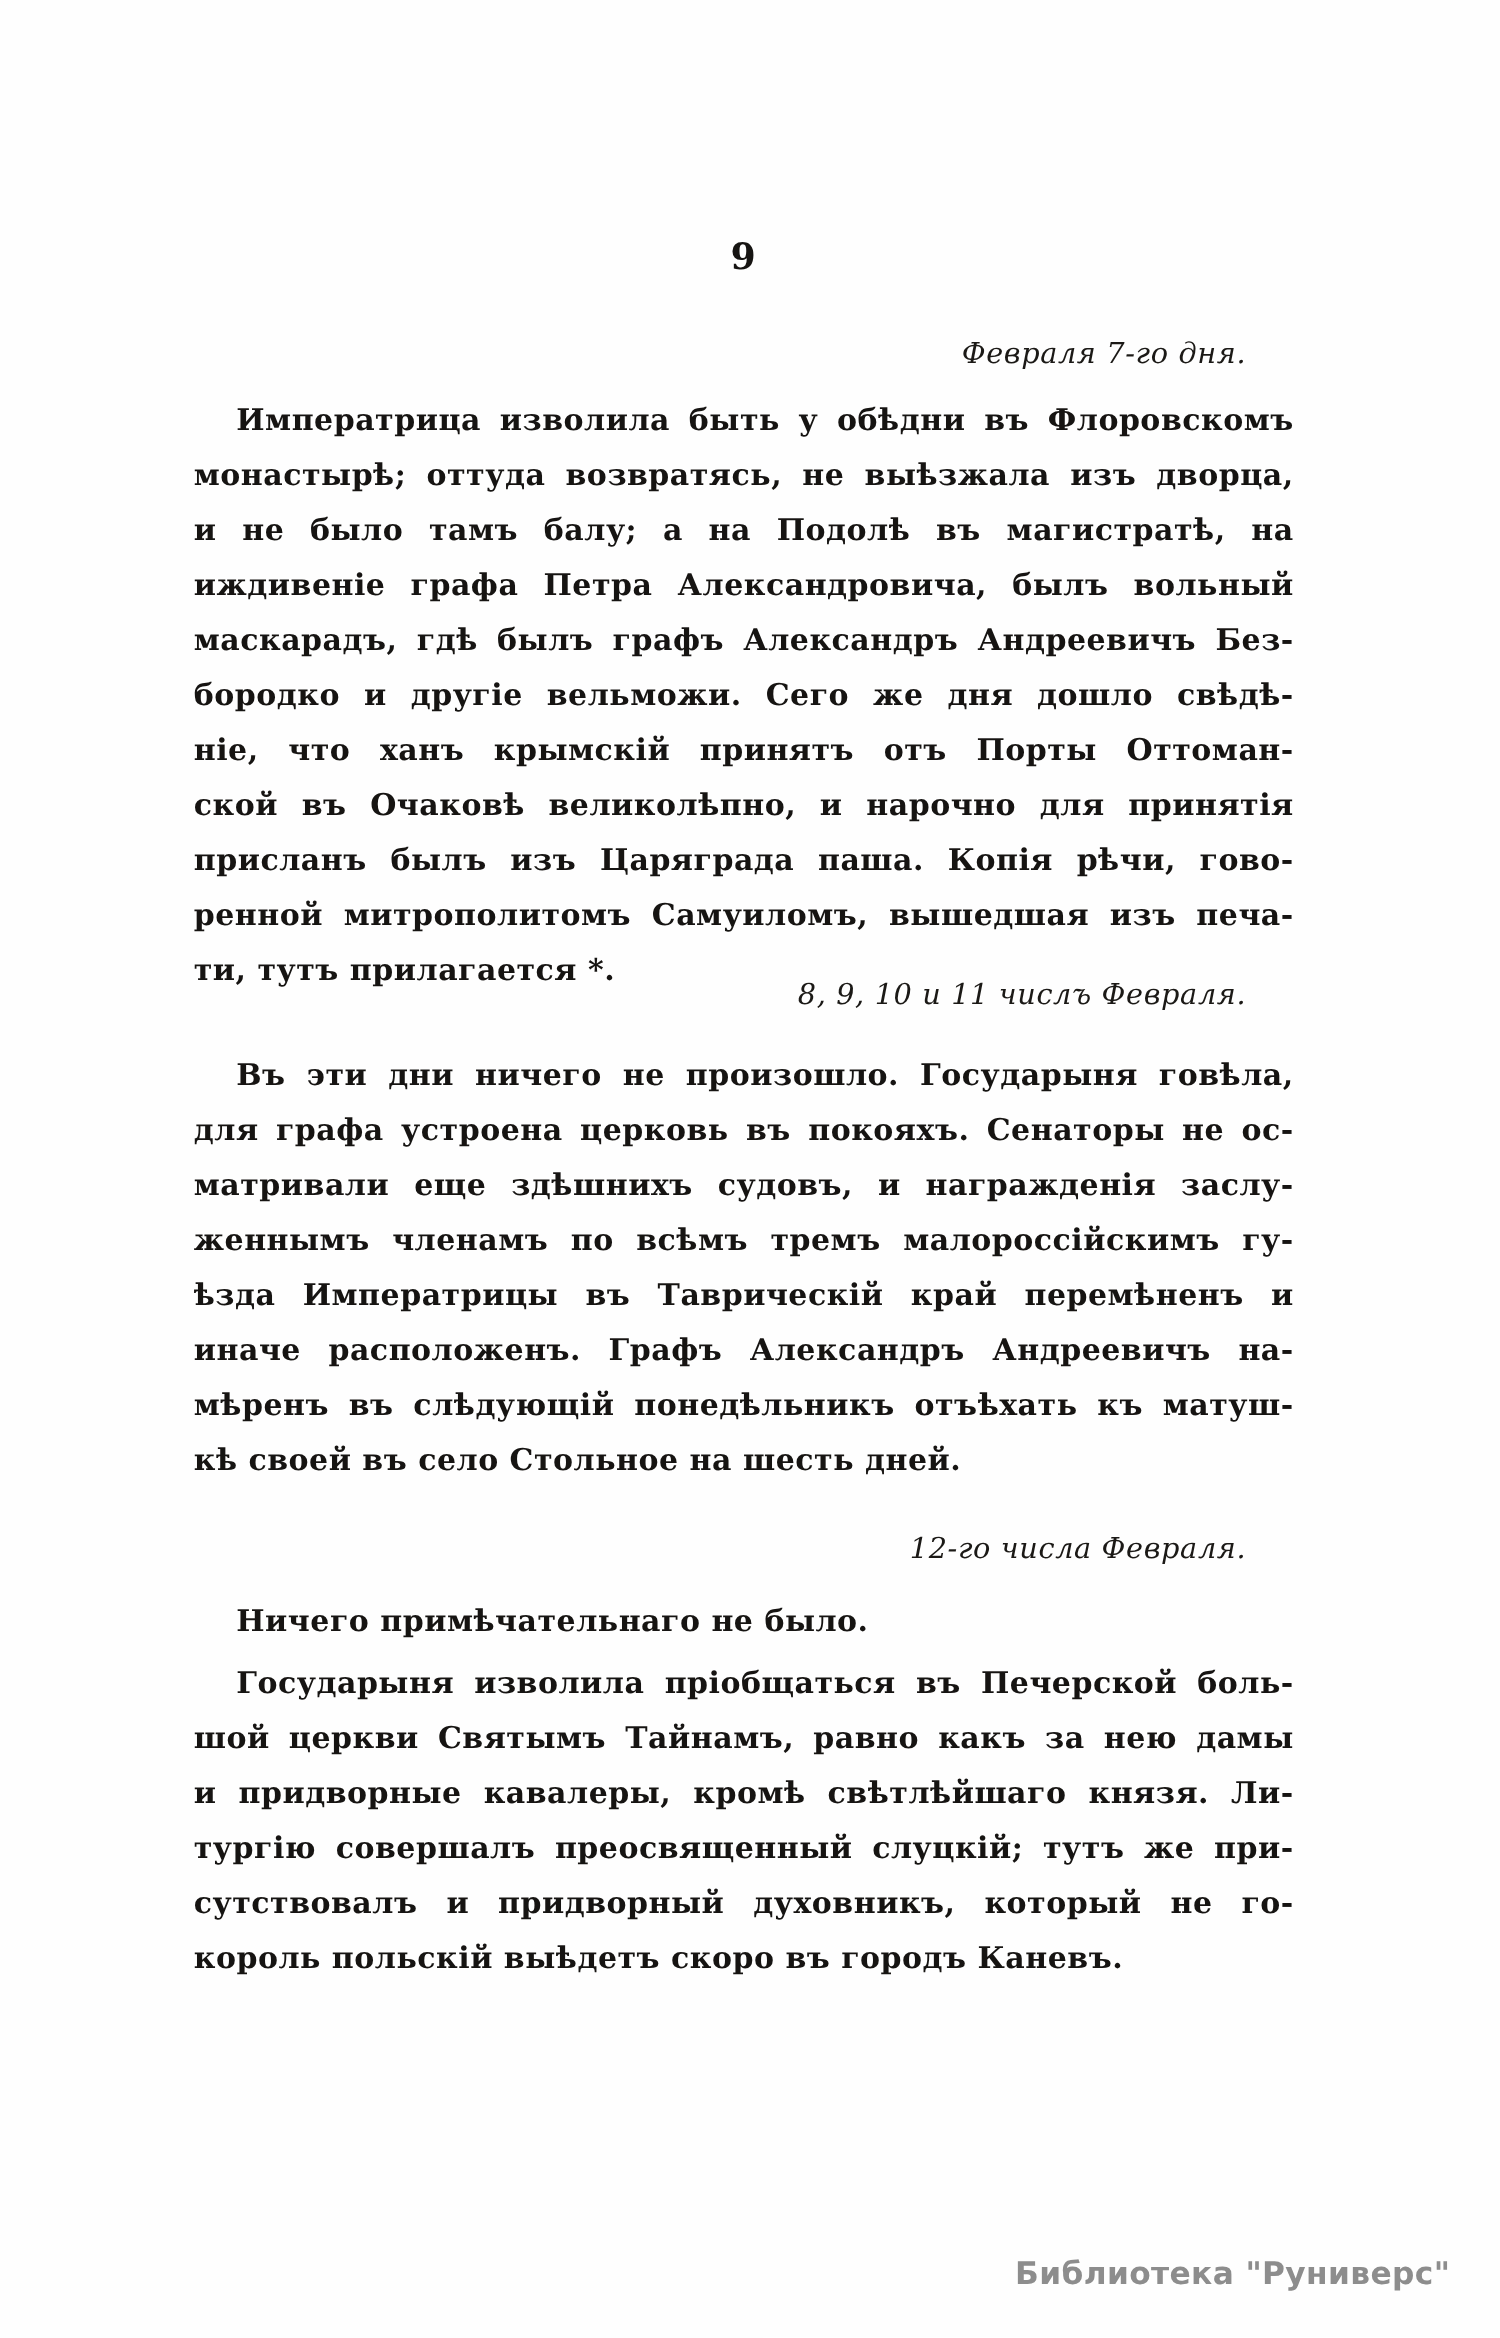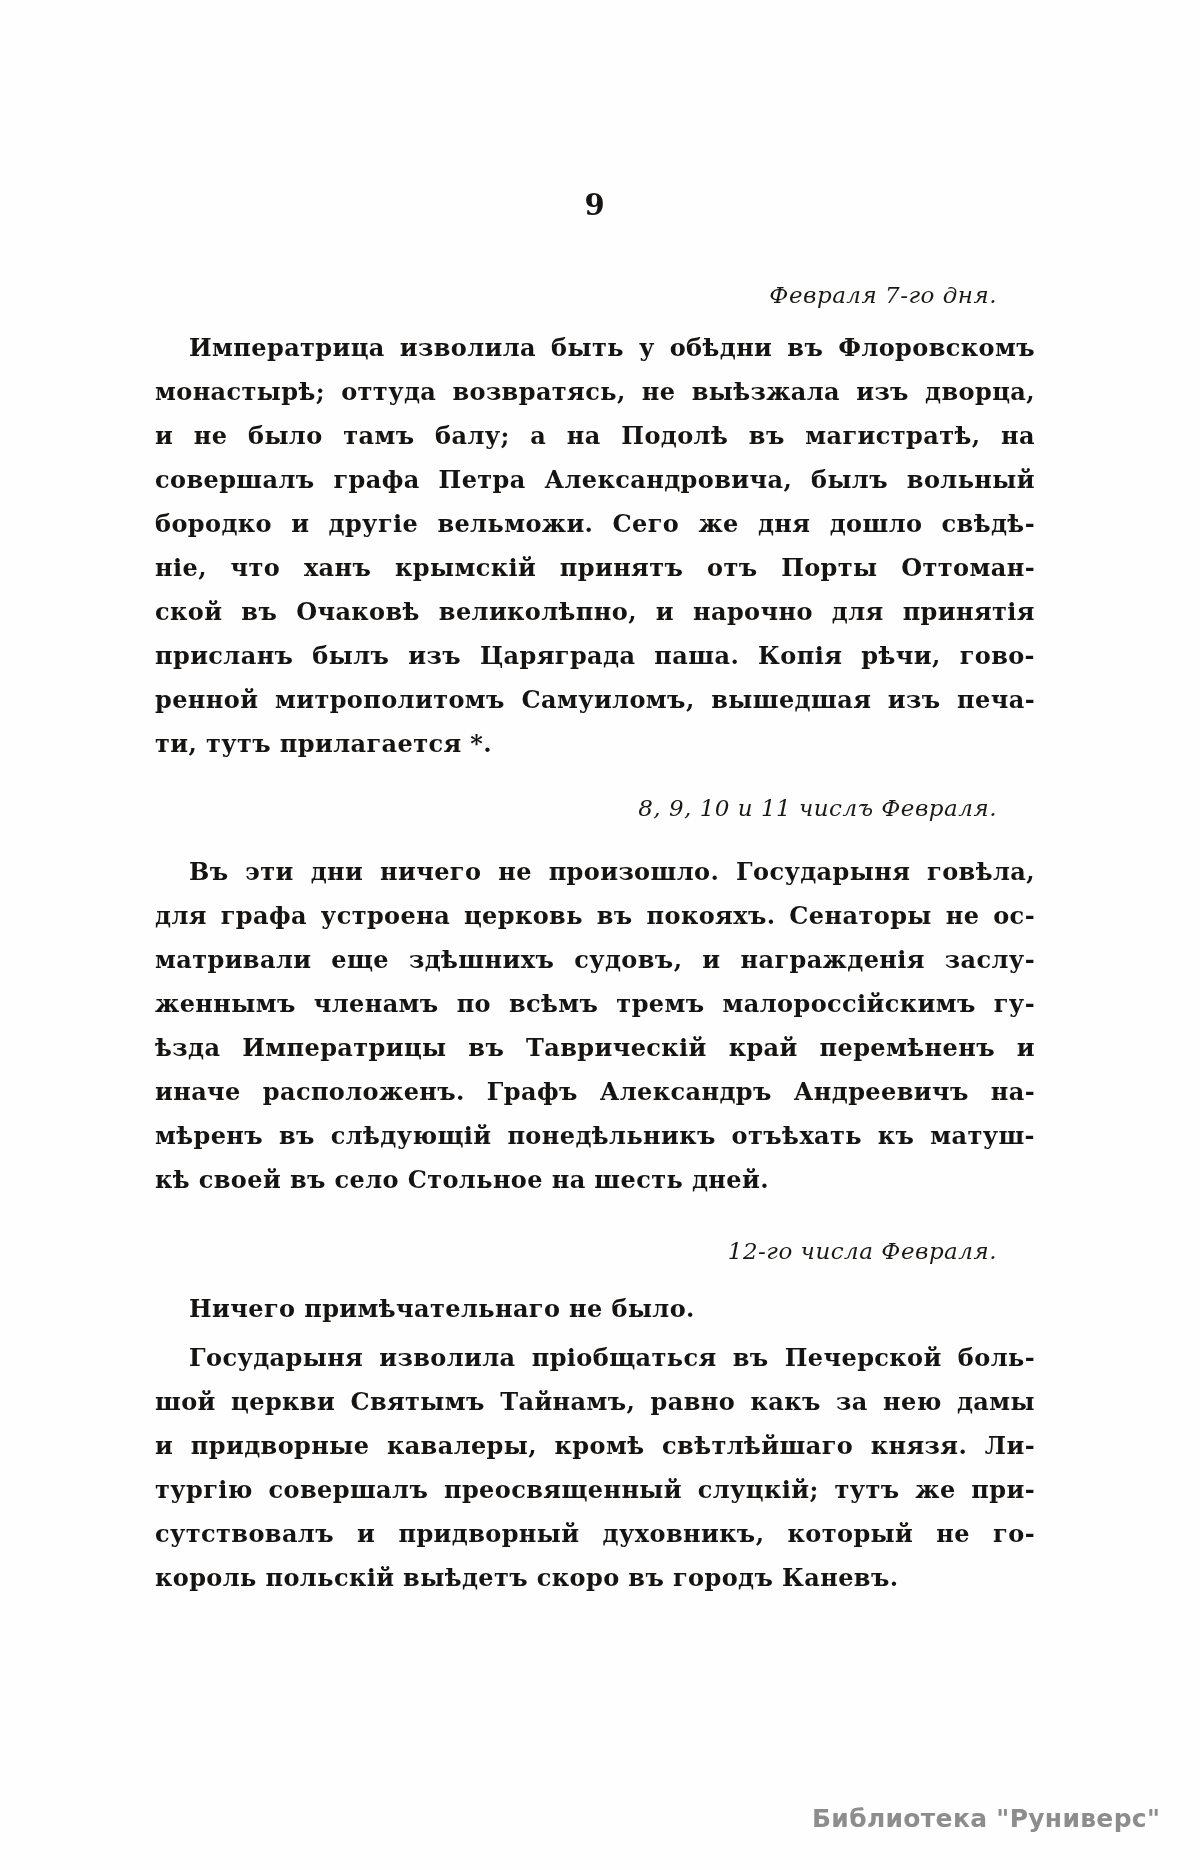--- a/index.html
+++ b/index.html
@@ -22,21 +22,21 @@
     left: 155px;
     width: 880px;
     text-align: center;
     font-size: 29px;
     font-weight: 700;
     letter-spacing: 1px;
   }
   .text-column {
     position: absolute;
     left: 155px;
-    top: 16px;
+    top: 4px;
     width: 880px;
     height: 1494px;
   }
   .block {
     position: absolute;
     left: 0;
     width: 100%;
   }
   .block.heading {
     text-align: right;
@@ -92,21 +92,22 @@
 
 <div class="page">
   <div class="page-number">9</div>
 
   <div class="text-column">
       <div class="block heading">Февраля 7-го дня.</div>
       <div class="block paragraph">
         <div class="line first">Императрица изволила быть у обѣдни въ Флоровскомъ</div>
         <div class="line">монастырѣ; оттуда возвратясь, не выѣзжала изъ дворца,</div>
         <div class="line">и не было тамъ балу; а на Подолѣ въ магистратѣ, на</div>
-        <div class="line">совершалъ графа Петра Александровича, былъ вольный</div>
+        <div class="line">иждивеніе графа Петра Александровича, былъ вольный</div>
+        <div class="line">маскарадъ, гдѣ былъ графъ Александръ Андреевичъ Без-</div>
         <div class="line">бородко и другіе вельможи. Сего же дня дошло свѣдѣ-</div>
         <div class="line">ніе, что ханъ крымскій принятъ отъ Порты Оттоман-</div>
         <div class="line">ской въ Очаковѣ великолѣпно, и нарочно для принятія</div>
         <div class="line">присланъ былъ изъ Царяграда паша. Копія рѣчи, гово-</div>
         <div class="line">ренной митрополитомъ Самуиломъ, вышедшая изъ печа-</div>
         <div class="line last">ти, тутъ прилагается *.</div>
       </div>
       <div class="block heading">8, 9, 10 и 11 числъ Февраля.</div>
       <div class="block paragraph">
         <div class="line first">Въ эти дни ничего не произошло. Государыня говѣла,</div>

